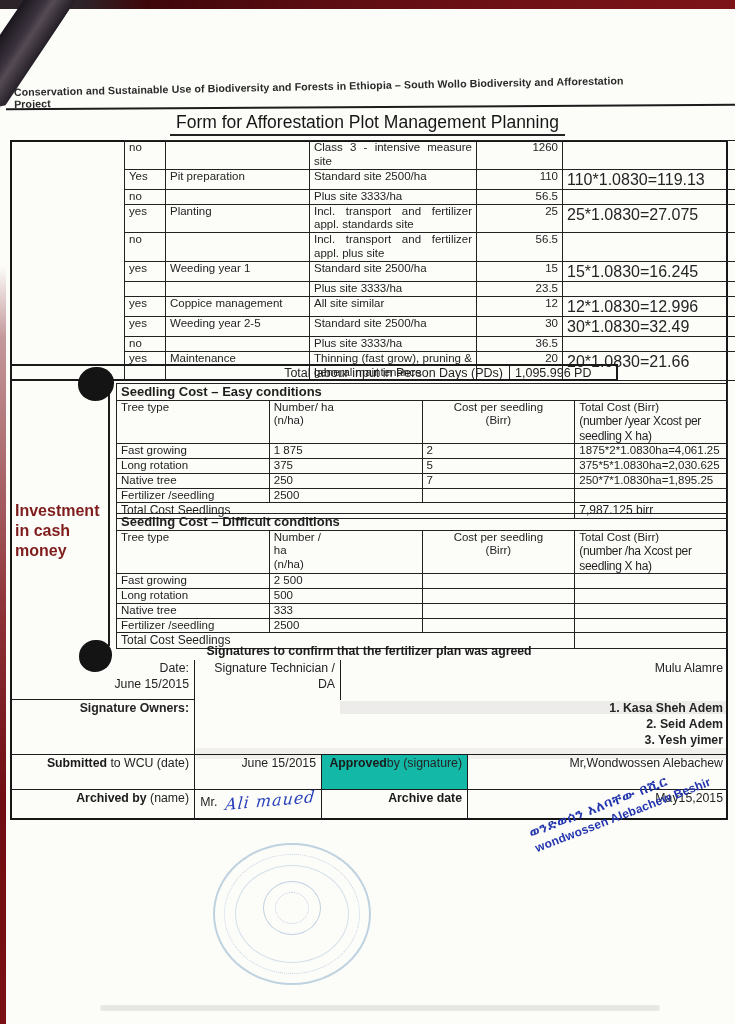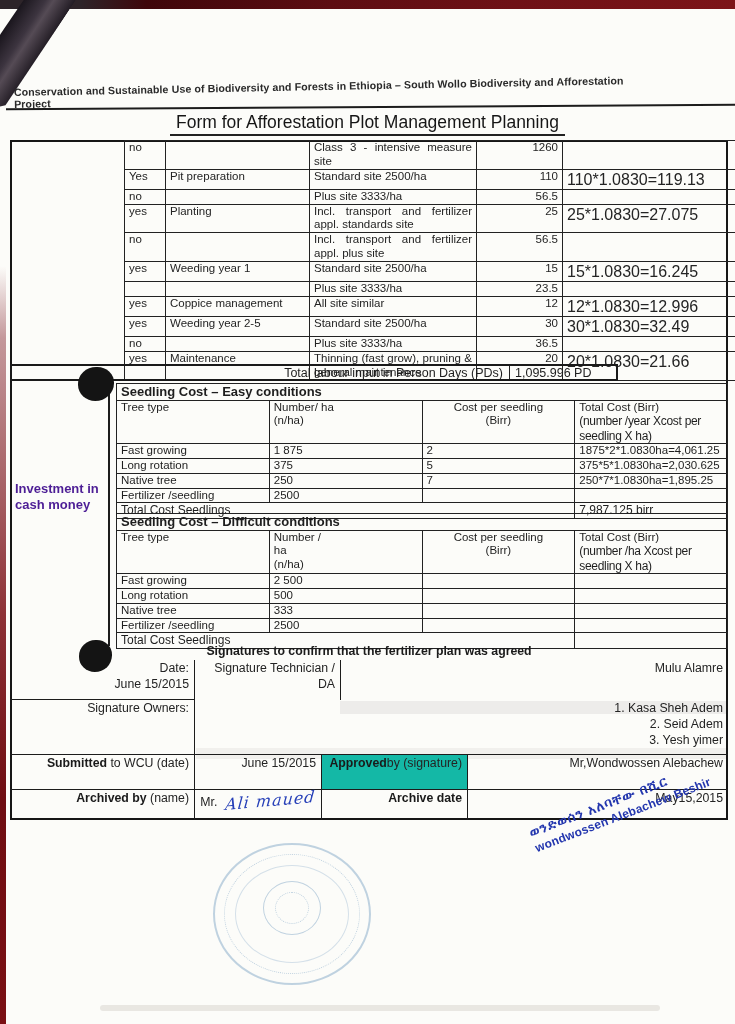--- a/index.html
+++ b/index.html
@@ -22,21 +22,21 @@
   
   .proj-line{position:absolute;left:14px;top:86px;width:640px;font-size:10.6px;font-weight:bold;
     color:#2a2a2a;transform:rotate(-1.1deg);transform-origin:left center;letter-spacing:.1px;}
   .header-rule{position:absolute;left:6px;top:106px;width:729px;height:0;border-top:2px solid #1c1c1c;transform:rotate(-.35deg);}
   .form-title-wrap{position:absolute;left:0;top:112px;width:735px;text-align:center;}
   .form-title{display:inline-block;font-size:17.5px;color:#161616;border-bottom:2px solid #222;padding:0 6px 1px;}
 
   
   .outer-frame{position:absolute;left:10px;top:140px;width:718px;height:680px;border:2px solid #161616;box-sizing:border-box;z-index:1;}
   .divider-left-col{position:absolute;left:108px;top:380px;width:0;height:266px;border-left:2px solid #1c1c1c;z-index:2;}
-  .invest-label{position:absolute;left:15px;top:481px;width:92px;font-size:13px;font-weight:bold;color:#4c1d95;line-height:1.25;z-index:2;}
+  .invest-label{position:absolute;left:15px;top:501px;width:92px;font-size:16px;font-weight:bold;color:#7f1d1d;line-height:1.25;z-index:2;}
 
   table{border-collapse:collapse;table-layout:fixed;z-index:2;position:absolute;background:transparent;}
   td{border:1.6px solid #222;padding:0 4px;vertical-align:top;font-size:11.5px;line-height:1.2;
      overflow:hidden;white-space:normal;}
   .labour-tbl{left:124px;top:140px;width:622px;}
   .labour-tbl td{color:#242424;}
   .labour-tbl .c1{width:32px;}.labour-tbl .c2{width:135px;}.labour-tbl .c3{width:158px;text-align:justify;}
   .labour-tbl .c4{width:77px;text-align:right;}.labour-tbl .c5{width:auto;font-size:16px;}
   tr.h30 td{height:27px;} tr.h16 td{height:14px;} tr.h15 td{height:13px;} tr.h14 td{height:12px;}
 
@@ -57,21 +57,21 @@
   tr.totrow td{font-size:12px;height:14px;}
 
   .sig-heading{position:absolute;left:10px;top:644px;width:718px;height:16px;z-index:2;
     text-align:center;font-weight:bold;font-size:12.3px;color:#1b1b1b;}
   .sig-table{position:absolute;left:10px;top:660px;width:718px;height:160px;z-index:2;box-sizing:border-box;}
   .sig-row{display:flex;box-sizing:border-box;text-align:right;}
   .sig-cell{box-sizing:border-box;padding:1px 5px;font-size:12.3px;line-height:1.3;color:#242424;}
   .brd-r{border-right:1.8px solid #1c1c1c;}
   .brd-b{border-bottom:1.8px solid #1c1c1c;}
   .w185{width:185px;} .w146{width:146px;} .w127{width:127px;} .w146b{width:146px;} .flex1{flex:1;}
-  .row1{height:40px;} .row2{height:55px;} .row3{height:35px;} .row4{height:30px;}
+  .row1{height:40px;} .row2{height:55px;font-weight:bold;} .row3{height:35px;} .row4{height:30px;}
   .bold{font-weight:bold;color:#1a1a1a;}
   .approved-cell{background:#14b8a6;}
   .handwriting{display:inline-block;color:#2740b8;font-family:"DejaVu Serif", serif;font-style:italic;
     font-size:16px;transform:rotate(-5deg) skewX(-10deg);letter-spacing:1px;margin-left:8px;}
 
   
   .seal{position:absolute;left:213px;top:843px;width:158px;height:142px;z-index:5;opacity:.55;}
   .seal .ring1{position:absolute;inset:0;border:2px solid #8fb0cc;border-radius:50%;}
   .seal .ring2{position:absolute;inset:11px;border:1.4px dotted #93b2cd;border-radius:50%;}
   .seal .ring3{position:absolute;inset:22px;border:1px solid #a3bdd4;border-radius:50%;opacity:.8;}

